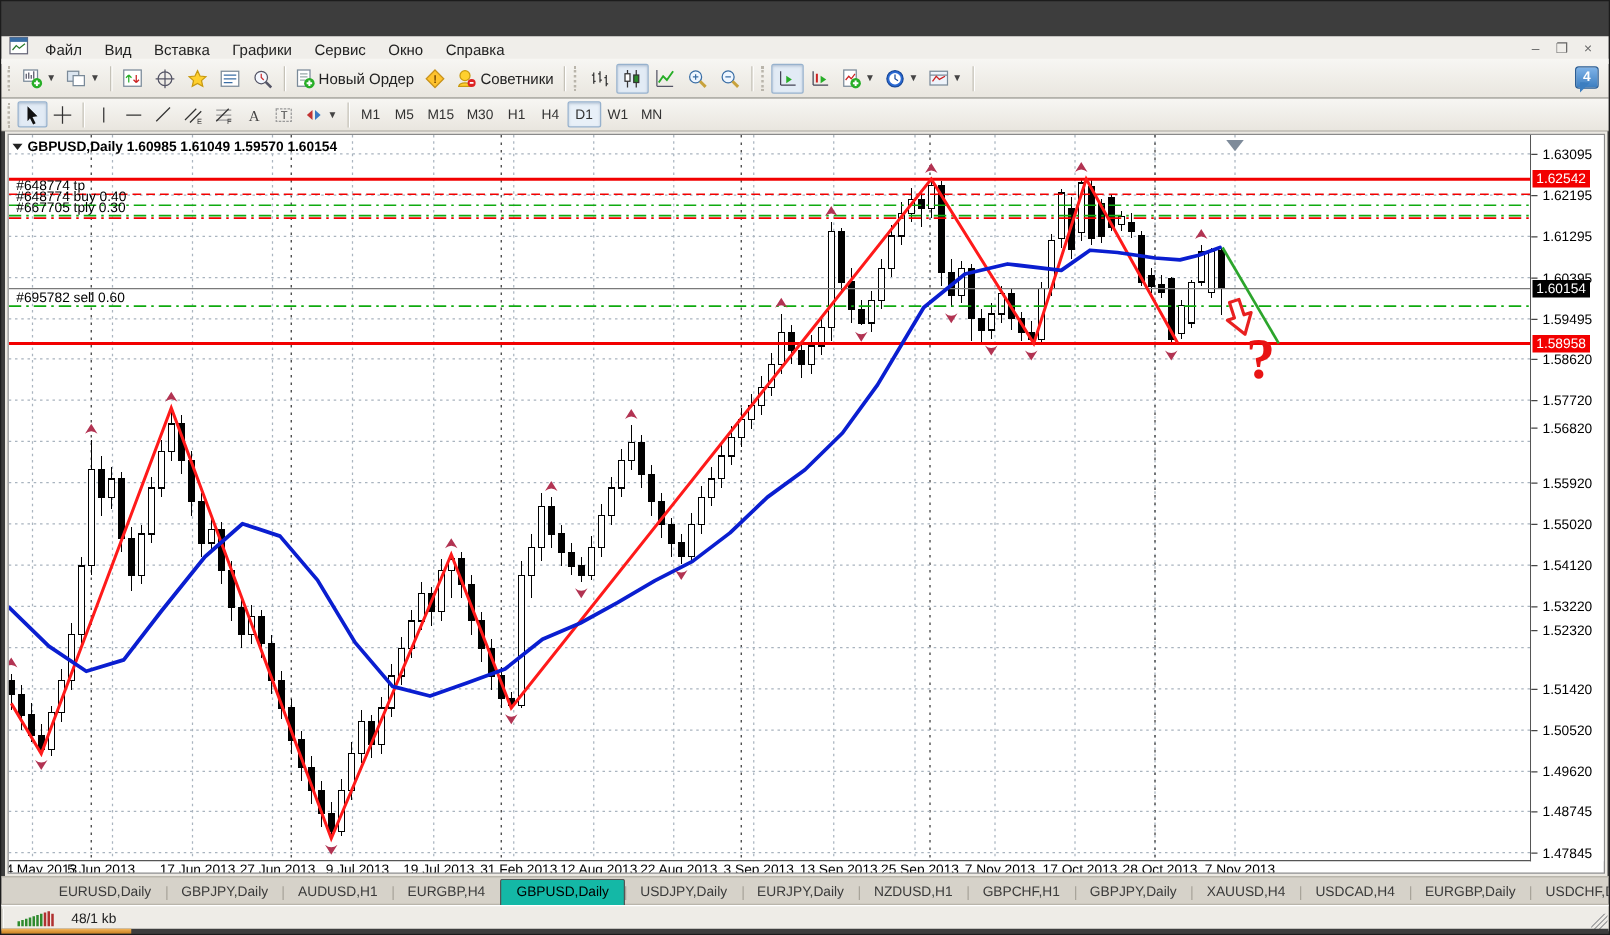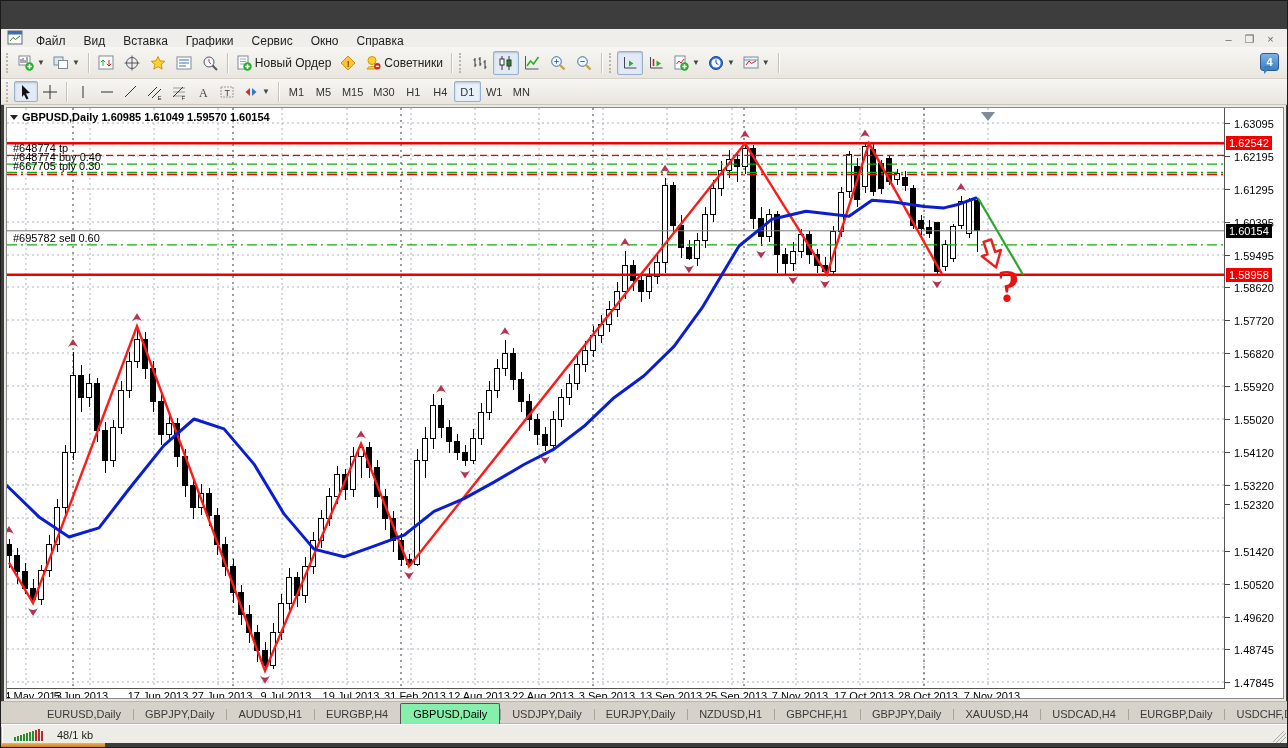--- a/index.html
+++ b/index.html
@@ -53,21 +53,21 @@
   .ptick{position:absolute;left:0;display:flex;align-items:center;height:13px;}
   .ptick i{display:inline-block;width:5px;height:1px;background:#444;margin-right:4px;}
   .pspecial{position:absolute;left:1px;color:#fff;padding:0 3px 1px 3px;font-size:11px;height:14px;line-height:14px;}
   .daxis{position:absolute;left:0;top:582px;width:1218px;height:14px;font-size:11px;color:#000;}
   .dtick{position:absolute;top:0;transform:translateX(-50%);white-space:nowrap;}
   
   .tabbar{position:absolute;left:0;top:700px;right:0;height:23px;background:#d6d2c9;
     border-top:1px solid #b9b5ab;display:flex;align-items:flex-end;padding-left:34px;overflow:hidden;}
   .tab{font-size:11px;color:#3a3a3a;padding:3px 12px 4px 12px;white-space:nowrap;position:relative;}
   .tab + .tab:before{content:"";position:absolute;left:0;top:4px;bottom:4px;width:1px;background:#a8a49a;}
-  .tab.active{background:#86efac;border:1px solid #555;border-bottom:none;border-radius:2px 2px 0 0;
+  .tab.active{background:#14b8a6;border:1px solid #555;border-bottom:none;border-radius:2px 2px 0 0;
     color:#000;z-index:2;padding-top:4px;}
   .tab.active:before{display:none;}
   
   .statusbar{position:absolute;left:0;top:723px;right:0;height:21px;background:#eeece7;
     border-top:1px solid #fff;box-shadow:0 -1px 0 #b9b5ab;display:flex;align-items:center;font-size:11px;color:#222;}
   .status-help{padding-left:7px;flex:0 0 1100px;}
   .status-div{width:1px;height:16px;background:#b9b5ab;box-shadow:1px 0 0 #fff;}
   .traffic{display:flex;align-items:flex-end;gap:1px;height:12px;margin:0 14px 0 12px;}
   .traffic b{width:2px;display:block;}
   .grip-corner{position:absolute;right:1px;bottom:1px;width:13px;height:13px;
@@ -656,21 +656,21 @@
           <line x1="0" y1="580.5" x2="1218" y2="580.5" stroke="#555"></line>
         </svg>
       <div class="paxis" id="paxis">
           <div class="ptick" style="top: 9px;"><i></i>1.63095</div>
           <div class="ptick" style="top: 42px;"><i></i>1.62195</div>
           <div class="ptick" style="top: 75px;"><i></i>1.61295</div>
           <div class="ptick" style="top: 108px;"><i></i>1.60395</div>
           <div class="ptick" style="top: 141px;"><i></i>1.59495</div>
           <div class="ptick" style="top: 173px;"><i></i>1.58620</div>
           <div class="ptick" style="top: 206px;"><i></i>1.57720</div>
-          <div class="ptick" style="top: 239px; justify-content: center;"><i></i>1.56820</div>
+          <div class="ptick" style="top: 228px; justify-content: center;"><i></i>1.56820</div>
           <div class="ptick" style="top: 272px;"><i></i>1.55920</div>
           <div class="ptick" style="top: 305px;"><i></i>1.55020</div>
           <div class="ptick" style="top: 338px;"><i></i>1.54120</div>
           <div class="ptick" style="top: 371px;"><i></i>1.53220</div>
           <div class="ptick" style="top: 390px;"><i></i>1.52320</div>
           <div class="ptick" style="top: 437px;"><i></i>1.51420</div>
           <div class="ptick" style="top: 470px;"><i></i>1.50520</div>
           <div class="ptick" style="top: 503px;"><i></i>1.49620</div>
           <div class="ptick" style="top: 535px;"><i></i>1.48745</div>
           <div class="ptick" style="top: 568px;"><i></i>1.47845</div>

